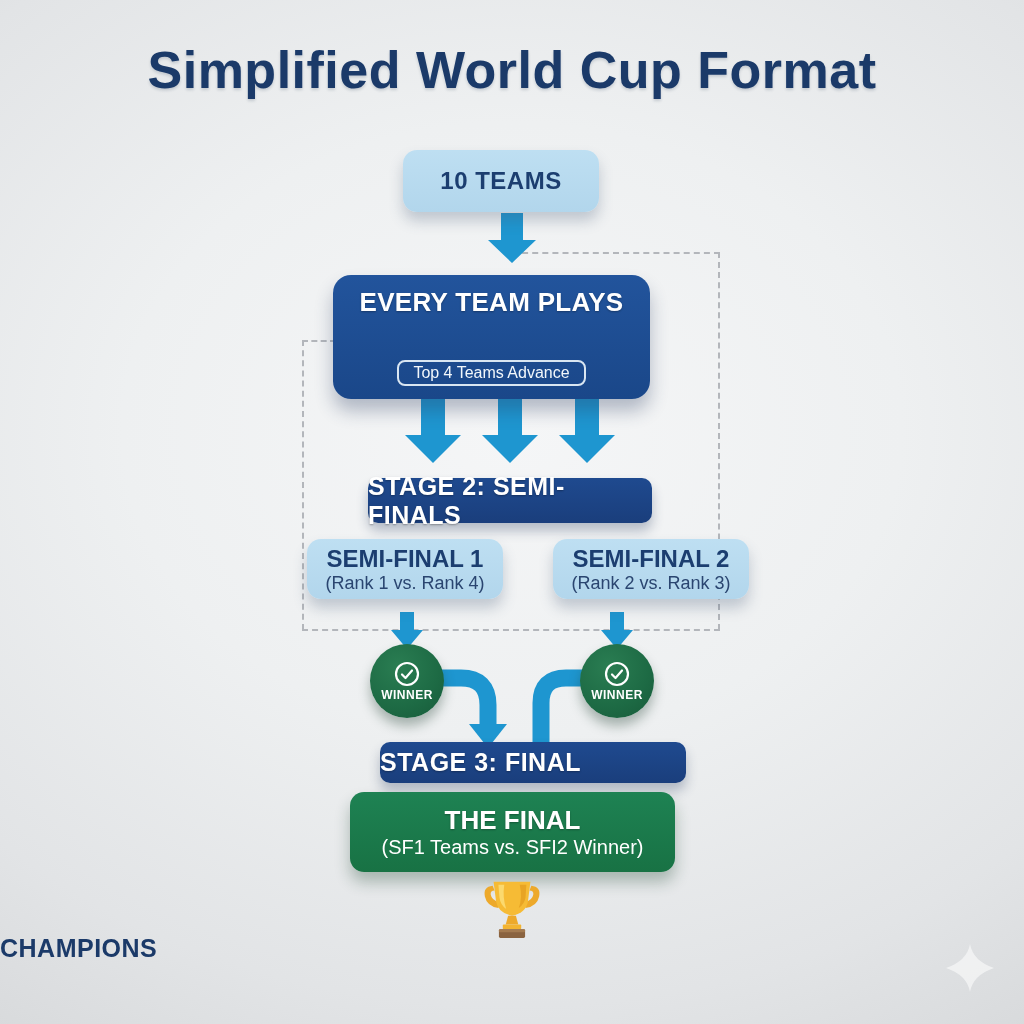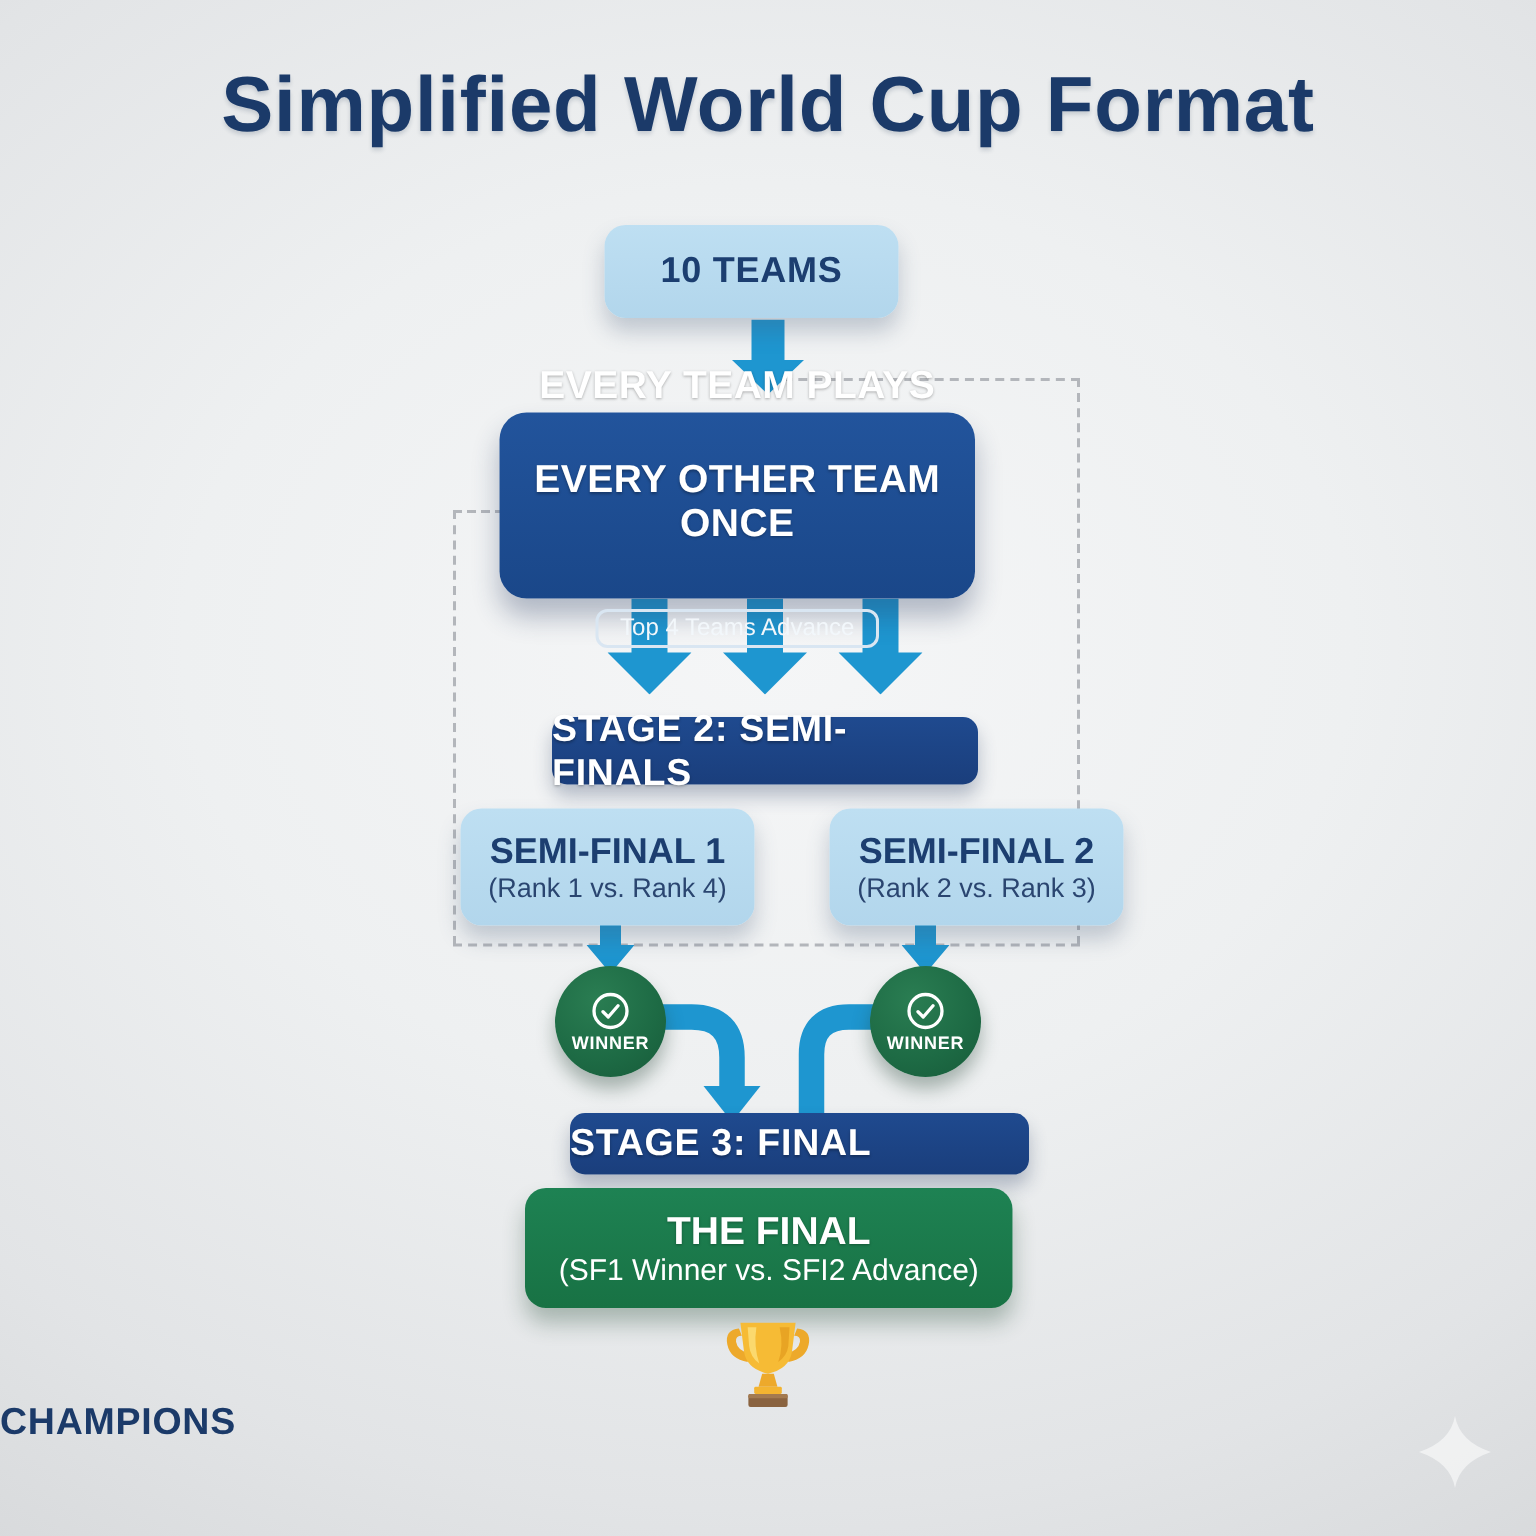--- a/index.html
+++ b/index.html
@@ -53,21 +53,21 @@
   }
   
   .teams-box{left:403px;top:150px;width:196px;height:62px;font-size:24px;font-weight:700;letter-spacing:.5px;}
   .rr-box{left:333px;top:275px;width:317px;height:124px;gap:34px;}
   .rr-line{font-size:26px;font-weight:700;line-height:29px;letter-spacing:.3px;text-shadow:0 1px 2px rgba(0,0,0,.3);}
   .rr-pill{
     margin-top:9px;border:2px solid #d9e6f2;border-radius:8px;
     padding:2px 14px;font-size:16px;color:#f2f7fb;
   }
   .stage2-bar{left:368px;top:478px;width:284px;height:45px;}
-  .sf-box{top:539px;width:196px;height:78px;}
+  .sf-box{top:539px;width:196px;height:60px;}
   .sf1{left:307px;}
   .sf2{left:521px;margin-left:32px;}
   .sf-title{font-size:24px;font-weight:700;line-height:27px;}
   .sf-sub{font-size:18px;color:#2a4570;line-height:22px;}
   .stage3-bar{left:380px;top:742px;width:306px;height:41px;}
   .final-box{left:350px;top:792px;width:325px;height:80px;}
   .final-title{font-size:26px;font-weight:700;line-height:30px;text-shadow:0 1px 2px rgba(0,0,0,.3);}
   .final-sub{font-size:20px;line-height:24px;}
   
   .winner{
@@ -103,21 +103,20 @@
 <div class="abs box lightblue teams-box">
   <span>10 TEAMS</span>
 </div>
 
 <svg class="abs blockarrow" style="left:488px;top:213px;" width="48" height="50" viewBox="0 0 48 50">
   <polygon points="13,0 35,0 35,27 48,27 24,50 0,27 13,27"></polygon>
 </svg>
 
 <div class="abs box navybig rr-box">
   <div class="rr-line">EVERY TEAM PLAYS</div>
-  <div class="rr-line">EVERY OTHER TEAM ONCE</div>
   <div class="rr-pill">Top 4 Teams Advance</div>
 </div>
 
 <svg class="abs blockarrow" style="left:405px;top:399px;" width="56" height="64" viewBox="0 0 56 64">
   <polygon points="16,0 40,0 40,36 56,36 28,64 0,36 16,36"></polygon>
 </svg>
 <svg class="abs blockarrow" style="left:482px;top:399px;" width="56" height="64" viewBox="0 0 56 64">
   <polygon points="16,0 40,0 40,36 56,36 28,64 0,36 16,36"></polygon>
 </svg>
 <svg class="abs blockarrow" style="left:559px;top:399px;" width="56" height="64" viewBox="0 0 56 64">
@@ -164,21 +163,21 @@
   </svg>
   <div class="winner-label">WINNER</div>
 </div>
 
 <div class="abs navybar stage3-bar">
   <span>STAGE 3: FINAL</span>
 </div>
 
 <div class="abs box greenbox final-box">
   <div class="final-title">THE FINAL</div>
-  <div class="final-sub">(SF1 Winner vs. SFI2 Advance)</div>
+  <div class="final-sub">(SF1 Teams vs. SFI2 Winner)</div>
 </div>
 
 <svg class="abs trophy" width="62" height="64" viewBox="0 0 64 66">
   <path d="M12 10 Q2 11 4 21 Q6 31 18 33 L19 27 Q11 25 10 19 Q9.5 15 14 15 Z" fill="#eda92b"></path>
   <path d="M52 10 Q62 11 60 21 Q58 31 46 33 L45 27 Q53 25 54 19 Q54.5 15 50 15 Z" fill="#eda92b"></path>
   <path d="M13 6 L51 6 L48.5 26 Q46.5 38 32 41 Q17.5 38 15.5 26 Z" fill="#f6bb35"></path>
   <path d="M24 9 Q22 22 26 34 Q20 30 19 22 L18 9 Z" fill="#fbd96e"></path>
   <path d="M40 9 Q43 22 39 33 Q45 29 46 22 L46.8 9 Z" fill="#e8a424"></path>
   <polygon points="28,41 36,41 38.5,50 25.5,50" fill="#eda92b"></polygon>
   <rect x="22.5" y="50" width="19" height="5" rx="1" fill="#f3b431"></rect>

